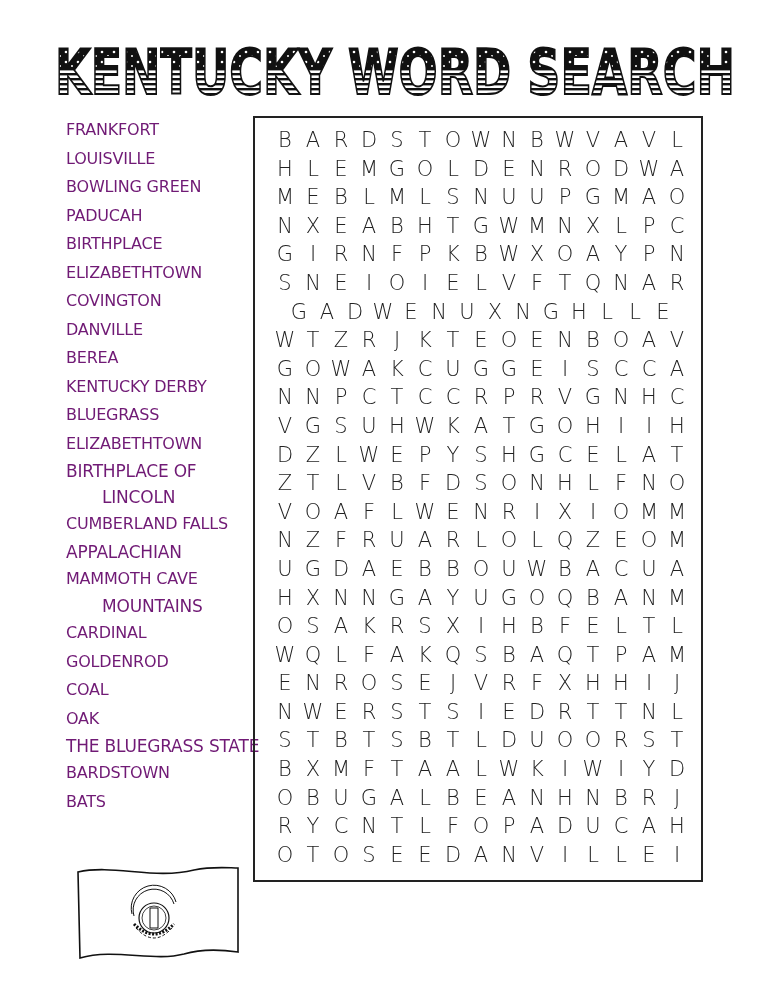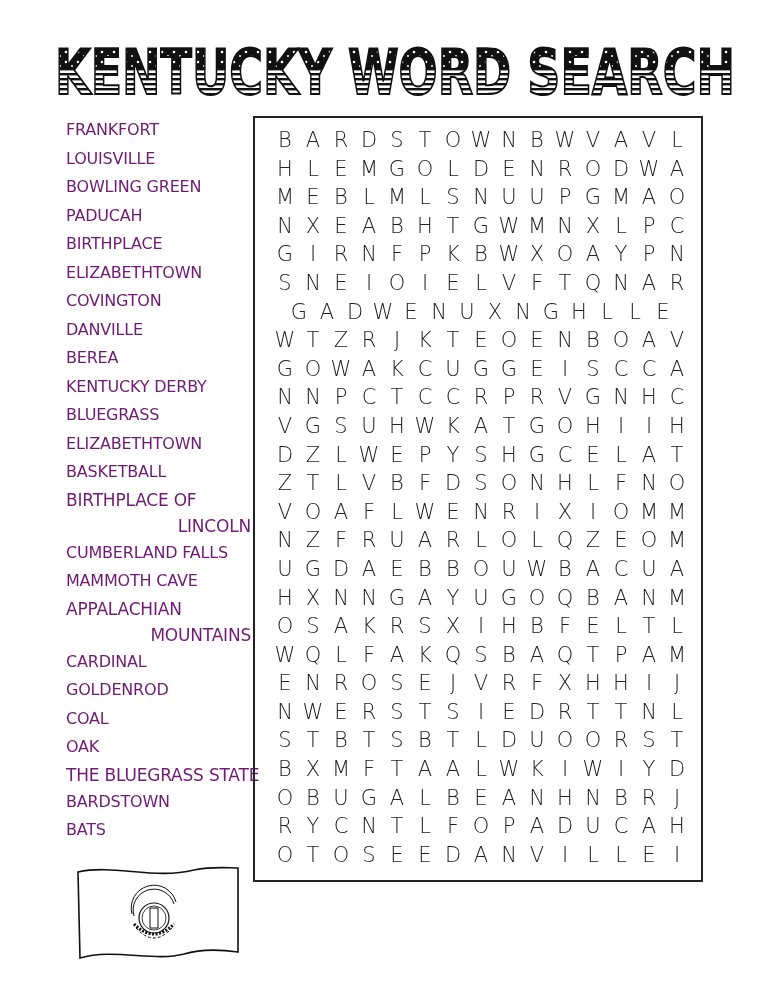--- a/index.html
+++ b/index.html
@@ -5,21 +5,21 @@
   html, body { margin:0; padding:0; background:#fff; }
   body { width:773px; height:1000px; position:relative; overflow:hidden; font-family:"DejaVu Sans", sans-serif; color:#222; }
   .title {
     position:absolute; left:40px; top:38px; width:700px; height:62px;
     display:flex; align-items:center; justify-content:flex-end;
   }
   .title svg { width:690px; height:62px; }
   .wordlist { position:absolute; left:66px; top:116px; width:185px; }
   .word { font-family:"DejaVu Sans", sans-serif; font-size:16px; line-height:28.5px; height:28.5px; color:#701a75; white-space:nowrap; letter-spacing:-0.2px; }
   .word.small { font-size:17px; line-height:26px; height:26px; }
-  .word.small.indent { padding-left:36px;text-align:right; }
+  .word.small.indent { padding-left:36px; }
   .grid-box { position:absolute; left:253px; top:116px; width:450px; height:766px; border:2px solid #222; box-sizing:border-box; }
   .grid { position:absolute; left:16px; top:8px; }
   .grid-row { display:flex; height:28.6px; }
   .grid-row.offset { padding-left:14px; }
   .cell { width:28px; text-align:center; font-family:"DejaVu Sans", sans-serif; font-size:21px; line-height:28.6px; color:#222; font-weight:300; }
   .flag { position:absolute; left:74px; top:862px; width:170px; height:100px; }
 </style>
 </head>
 <body>
 
@@ -59,26 +59,25 @@
     <div class="word">BOWLING GREEN</div>
     <div class="word">PADUCAH</div>
     <div class="word">BIRTHPLACE</div>
     <div class="word">ELIZABETHTOWN</div>
     <div class="word">COVINGTON</div>
     <div class="word">DANVILLE</div>
     <div class="word">BEREA</div>
     <div class="word">KENTUCKY DERBY</div>
     <div class="word">BLUEGRASS</div>
     <div class="word">ELIZABETHTOWN</div>
-    <div class="word">BASKETBALL</div>
     <div class="word small">BIRTHPLACE OF</div>
     <div class="word small indent">LINCOLN</div>
     <div class="word">CUMBERLAND FALLS</div>
+    <div class="word small">APPALACHIAN</div>
     <div class="word">MAMMOTH CAVE</div>
-    <div class="word small">APPALACHIAN</div>
     <div class="word small indent">MOUNTAINS</div>
     <div class="word">CARDINAL</div>
     <div class="word">GOLDENROD</div>
     <div class="word">COAL</div>
     <div class="word">OAK</div>
     <div class="word small">THE BLUEGRASS STATE</div>
     <div class="word">BARDSTOWN</div>
     <div class="word">BATS</div>
   </div>
 

